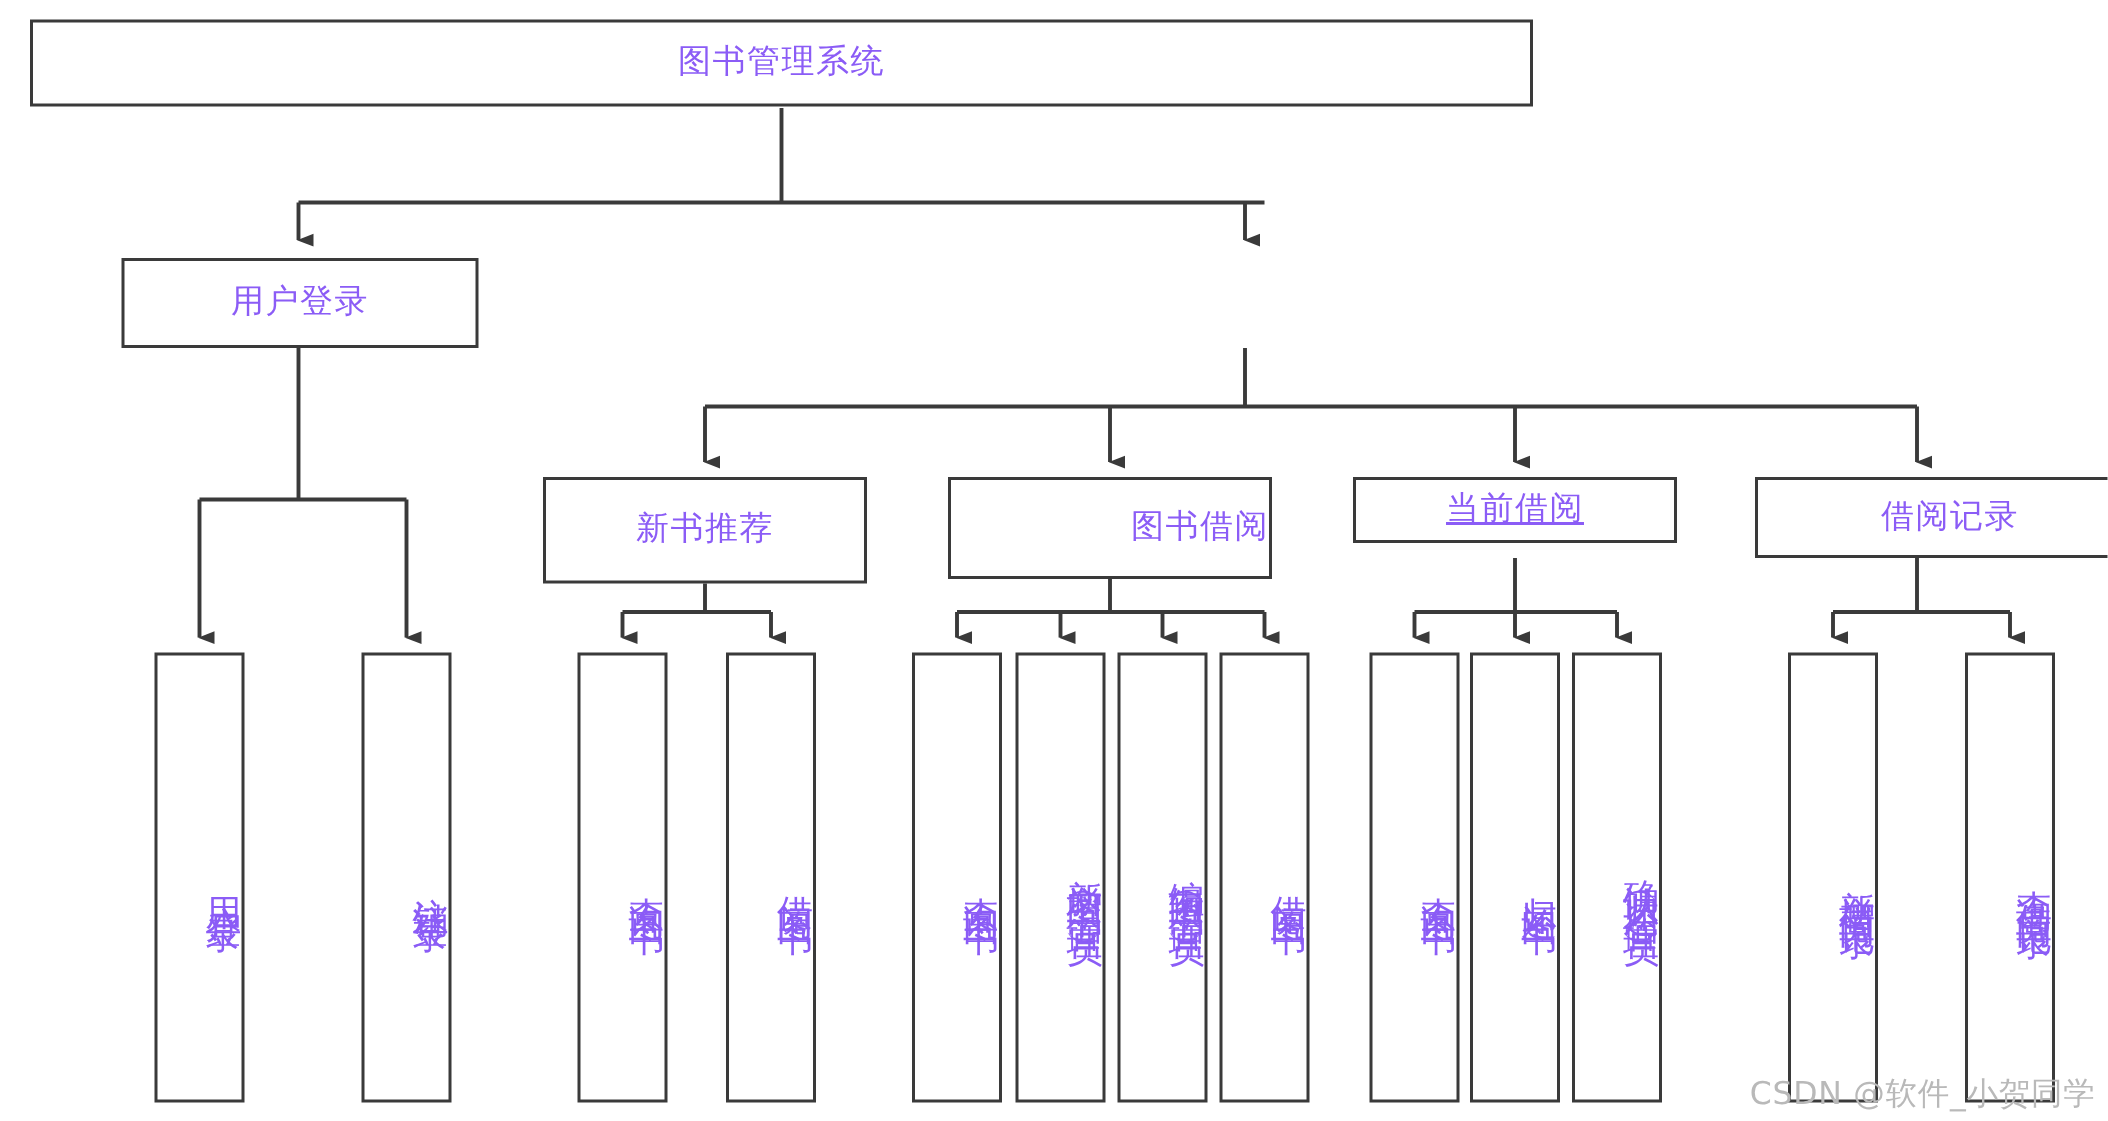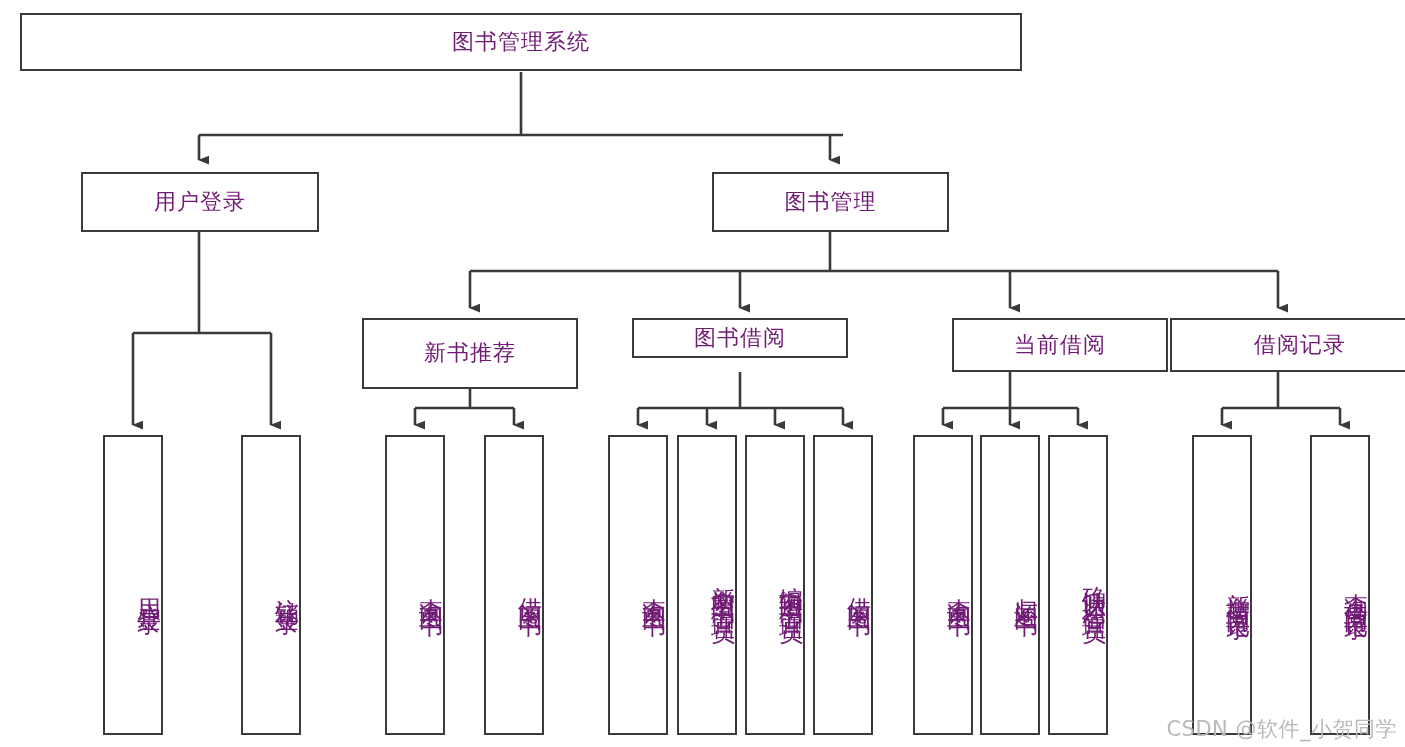--- a/index.html
+++ b/index.html
@@ -29,21 +29,21 @@
     pointer-events: none;
   }
   .node {
     position: absolute;
     box-sizing: border-box;
     background: #ffffff;
     border: 2px solid #3a3a3a;
     display: flex;
     align-items: center;
     justify-content: center;
-    color: #701a75;
+    color: #8b5cf6;
   }
   .node.horiz {
     font-size: 22px;
     letter-spacing: 1px;
     line-height: 1.2;
   }
   .node.root {
     font-size: 22px;
   }
   .node.vert {
@@ -128,31 +128,28 @@
     </g>
   </svg>
 
   <div class="node horiz root" style="left:20px; top:13px; width:1002px; height:58px;">
     <span>图书管理系统</span>
   </div>
 
   <div class="node horiz" style="left:81px; top:172px; width:238px; height:60px;">
     <span>用户登录</span>
   </div>
-  <div class="node horiz" style="left:712px; top:172px; width:237px; height:60px;">
-    <span>图书管理</span>
-  </div>
 
   <div class="node horiz" style="left:362px; top:318px; width:216px; height:71px;">
     <span>新书推荐</span>
   </div>
-  <div class="node horiz" style="left:632px; top:318px; width:216px; height:40px;">
+  <div class="node horiz" style="left:632px; top:318px; width:216px; height:68px;justify-content:flex-end;">
     <span>图书借阅</span>
   </div>
-  <div class="node horiz" style="left:952px; top:318px; width:216px; height:54px;">
+  <div class="node horiz" style="left:902px; top:318px; width:216px; height:44px;text-decoration:underline;">
     <span>当前借阅</span>
   </div>
   <div class="node horiz" style="left:1170px; top:318px; width:260px; height:54px;">
     <span>借阅记录</span>
   </div>
 
   <div class="node vert" style="left:103px; top:435px; width:60px; height:300px;">
     <span>用户登录</span>
   </div>
   <div class="node vert" style="left:241px; top:435px; width:60px; height:300px;">

